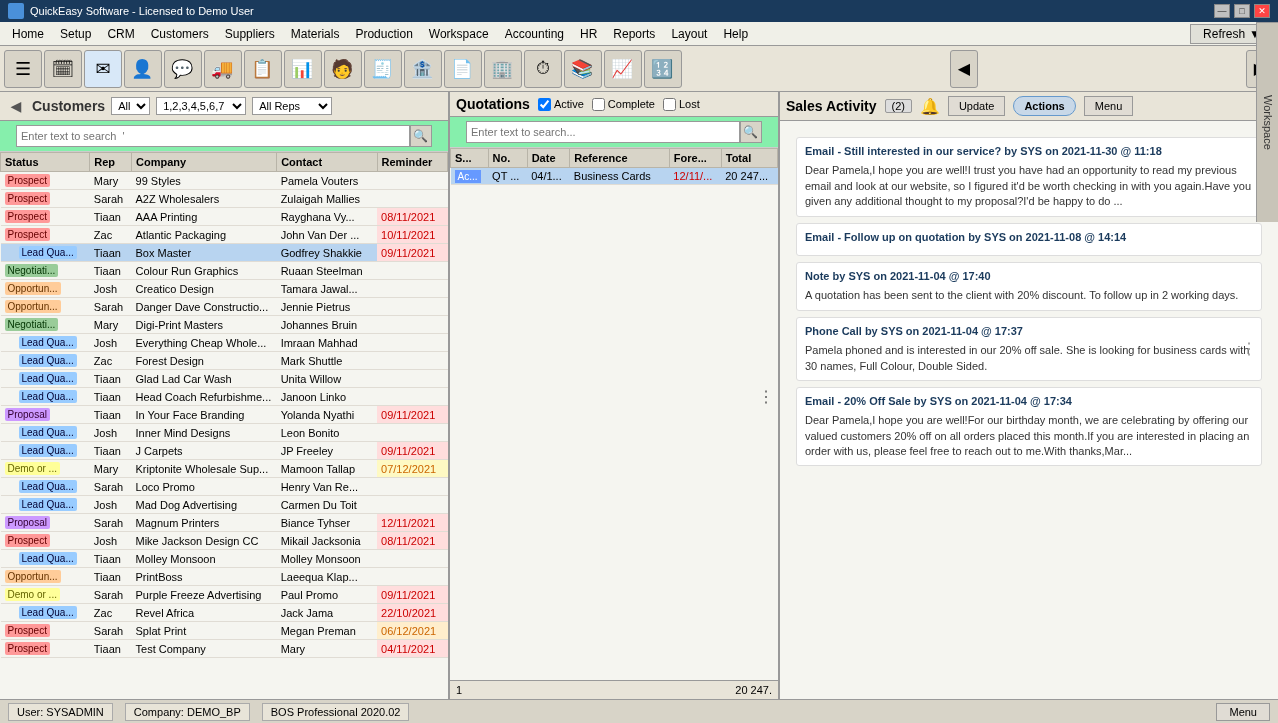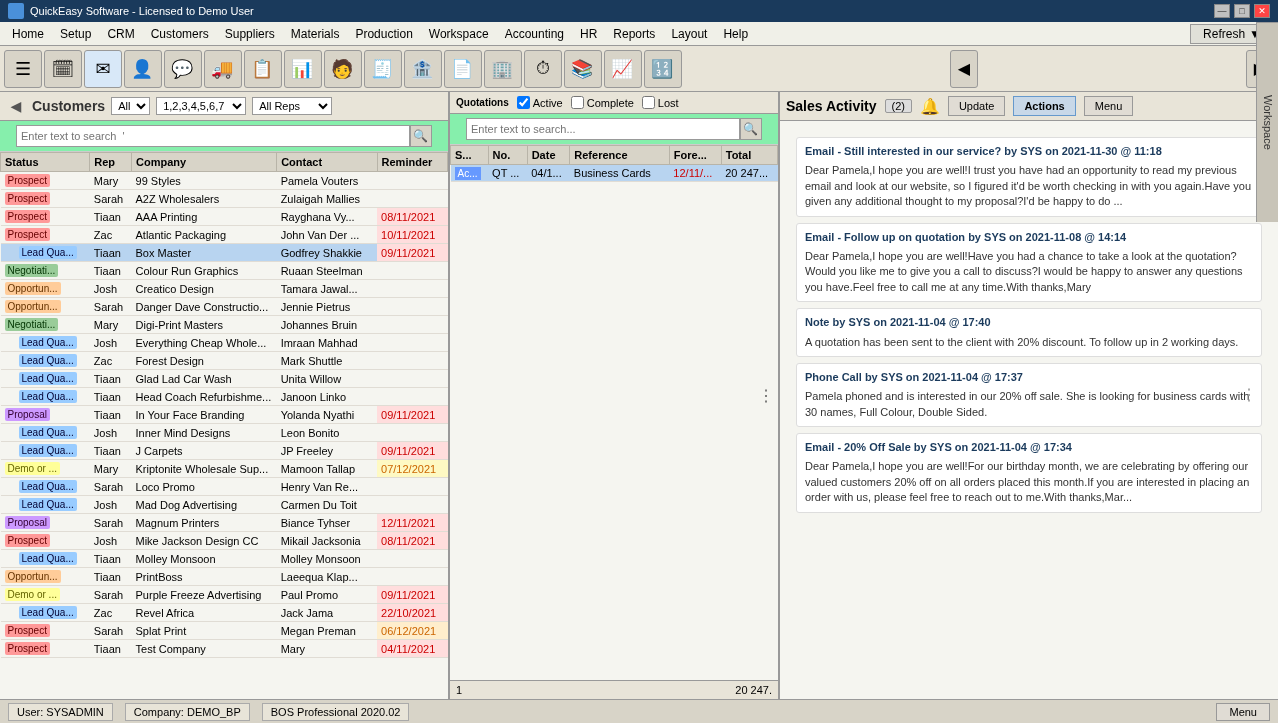--- a/index.html
+++ b/index.html
@@ -240,21 +240,21 @@
     }
 
     .quot-header {
       background: #e8e4d8;
       border-bottom: 1px solid #999;
       padding: 4px 6px;
       display: flex;
       align-items: center;
       gap: 8px;
     }
-    .quot-title { font-size: 10px; font-weight: bold; text-align: right; }
+    .quot-title { font-size: 14px; font-weight: bold; text-align: right; }
     .checkbox-label { display: flex; align-items: center; gap: 3px; font-size: 11px; }
 
     .quot-table { font-size: 11px; }
     .quot-table th { background: #d8d4c8; padding: 3px 4px; border: 1px solid #b8b4a8; }
     .quot-table td { padding: 2px 4px; border-bottom: 1px solid #e0dcd4; }
 
     .status-ac { background: #6699ff; color: white; font-size: 10px; padding: 1px 3px; }
 
     .quot-footer {
       background: #e8e4d8;
@@ -295,21 +295,21 @@
     .badge { background: #ddd; border: 1px solid #999; padding: 0 6px; font-size: 11px; border-radius: 2px; }
     .bell-icon { font-size: 16px; color: #cc6600; cursor: pointer; }
 
     .action-btn {
       padding: 3px 10px;
       border: 1px solid #999;
       background: #e0dcd4;
       cursor: pointer;
       font-size: 11px;
     }
-    .action-btn.active { background: #c8d8e8; border-color: #6699cc; font-weight: bold; }
+    .action-btn.active { background: #c8d8e8; border-color: #6699cc; font-weight: bold; border-radius: 10px; }
 
     .activity-list {
       flex: 1;
       overflow-y: auto;
       padding: 16px;
     }
     .activity-item {
       background: white;
       border: 1px solid #ddd;
       border-radius: 3px;
@@ -710,21 +710,20 @@
       <button class="action-btn active">Actions</button>
       <button class="action-btn">Menu</button>
     </div>
     <div class="activity-list">
       <div class="activity-item">
         <div class="activity-header">Email - Still interested in our service? by SYS on 2021-11-30 @ 11:18</div>
         <div class="activity-body">Dear Pamela,I hope you are well!I trust you have had an opportunity to read my previous email and look at our website, so I figured it'd be worth checking in with you again.Have you given any additional thought to my proposal?I'd be happy to do ...</div>
       </div>
       <div class="activity-item">
         <div class="activity-header">Email - Follow up on quotation by SYS on 2021-11-08 @ 14:14</div>
-        <div class="activity-body">Dear Pamela,I hope you are well!Have you had a chance to take a look at the quotation?Would you like me to give you a call to discuss?I would be happy to answer any questions you have.Feel free to call me at any time.With thanks,Mary</div>
       </div>
       <div class="activity-item">
         <div class="activity-header">Note by SYS on 2021-11-04 @ 17:40</div>
         <div class="activity-body">A quotation has been sent to the client with 20% discount. To follow up in 2 working days.</div>
       </div>
       <div class="activity-item" style="position:relative;">
         <div class="activity-header">Phone Call by SYS on 2021-11-04 @ 17:37</div>
         <div class="activity-body">Pamela phoned and is interested in our 20% off sale. She is looking for business cards with 30 names, Full Colour, Double Sided.</div>
         <span style="position:absolute;right:4px;top:50%;transform:translateY(-50%);cursor:pointer;font-size:16px;color:#999;">⋮</span>
       </div>

